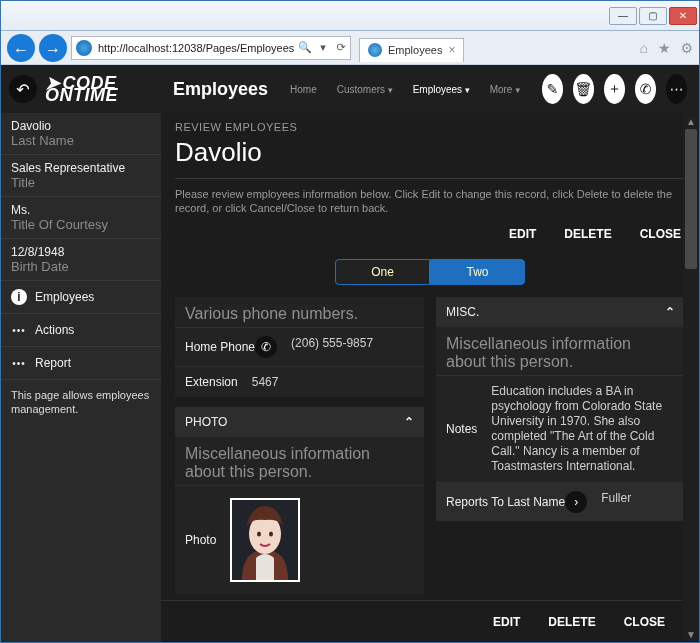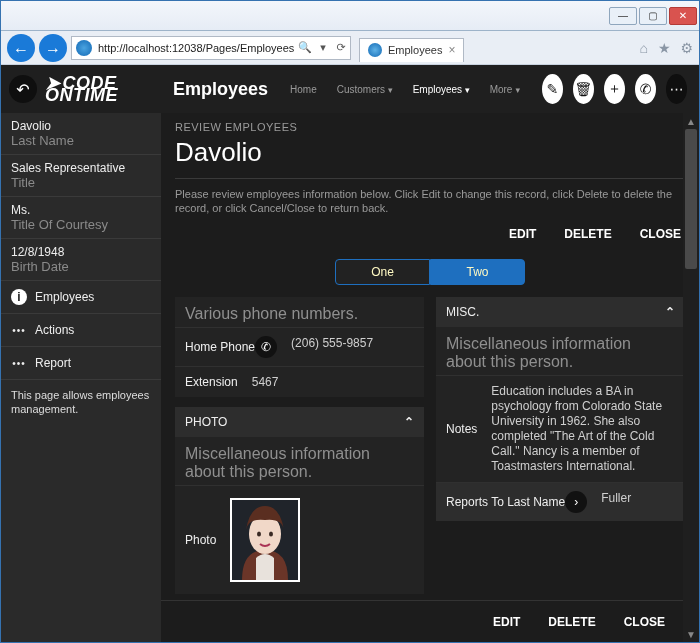--- a/index.html
+++ b/index.html
@@ -242,21 +242,21 @@
           <div class="panel">
             <div class="panelhead">
               <span>MISC.</span>
               <span class="caretup"></span>
             </div>
             <div class="panelnote">Miscellaneous information about this person.</div>
             <div class="row">
               <div class="rlab">
                   <span>Notes</span>
                 </div>
-              <div class="rval" style="line-height:15px;">Education includes a BA in psychology from Colorado State University in 1962. She also completed "The Art of the Cold Call." Nancy is a member of Toastmasters International.</div>
+              <div class="rval" style="line-height:15px;">Education includes a BA in psychology from Colorado State University in 1970. She also completed "The Art of the Cold Call." Nancy is a member of Toastmasters International.</div>
             </div>
             <div class="row nav" style="background:#2d2d2d;">
               <div class="rlab">
                 <span>Reports To Last Name</span>
                 <span class="chev">›</span>
               </div>
               <div class="rval">Fuller</div>
             </div>
           </div>
         </div>

